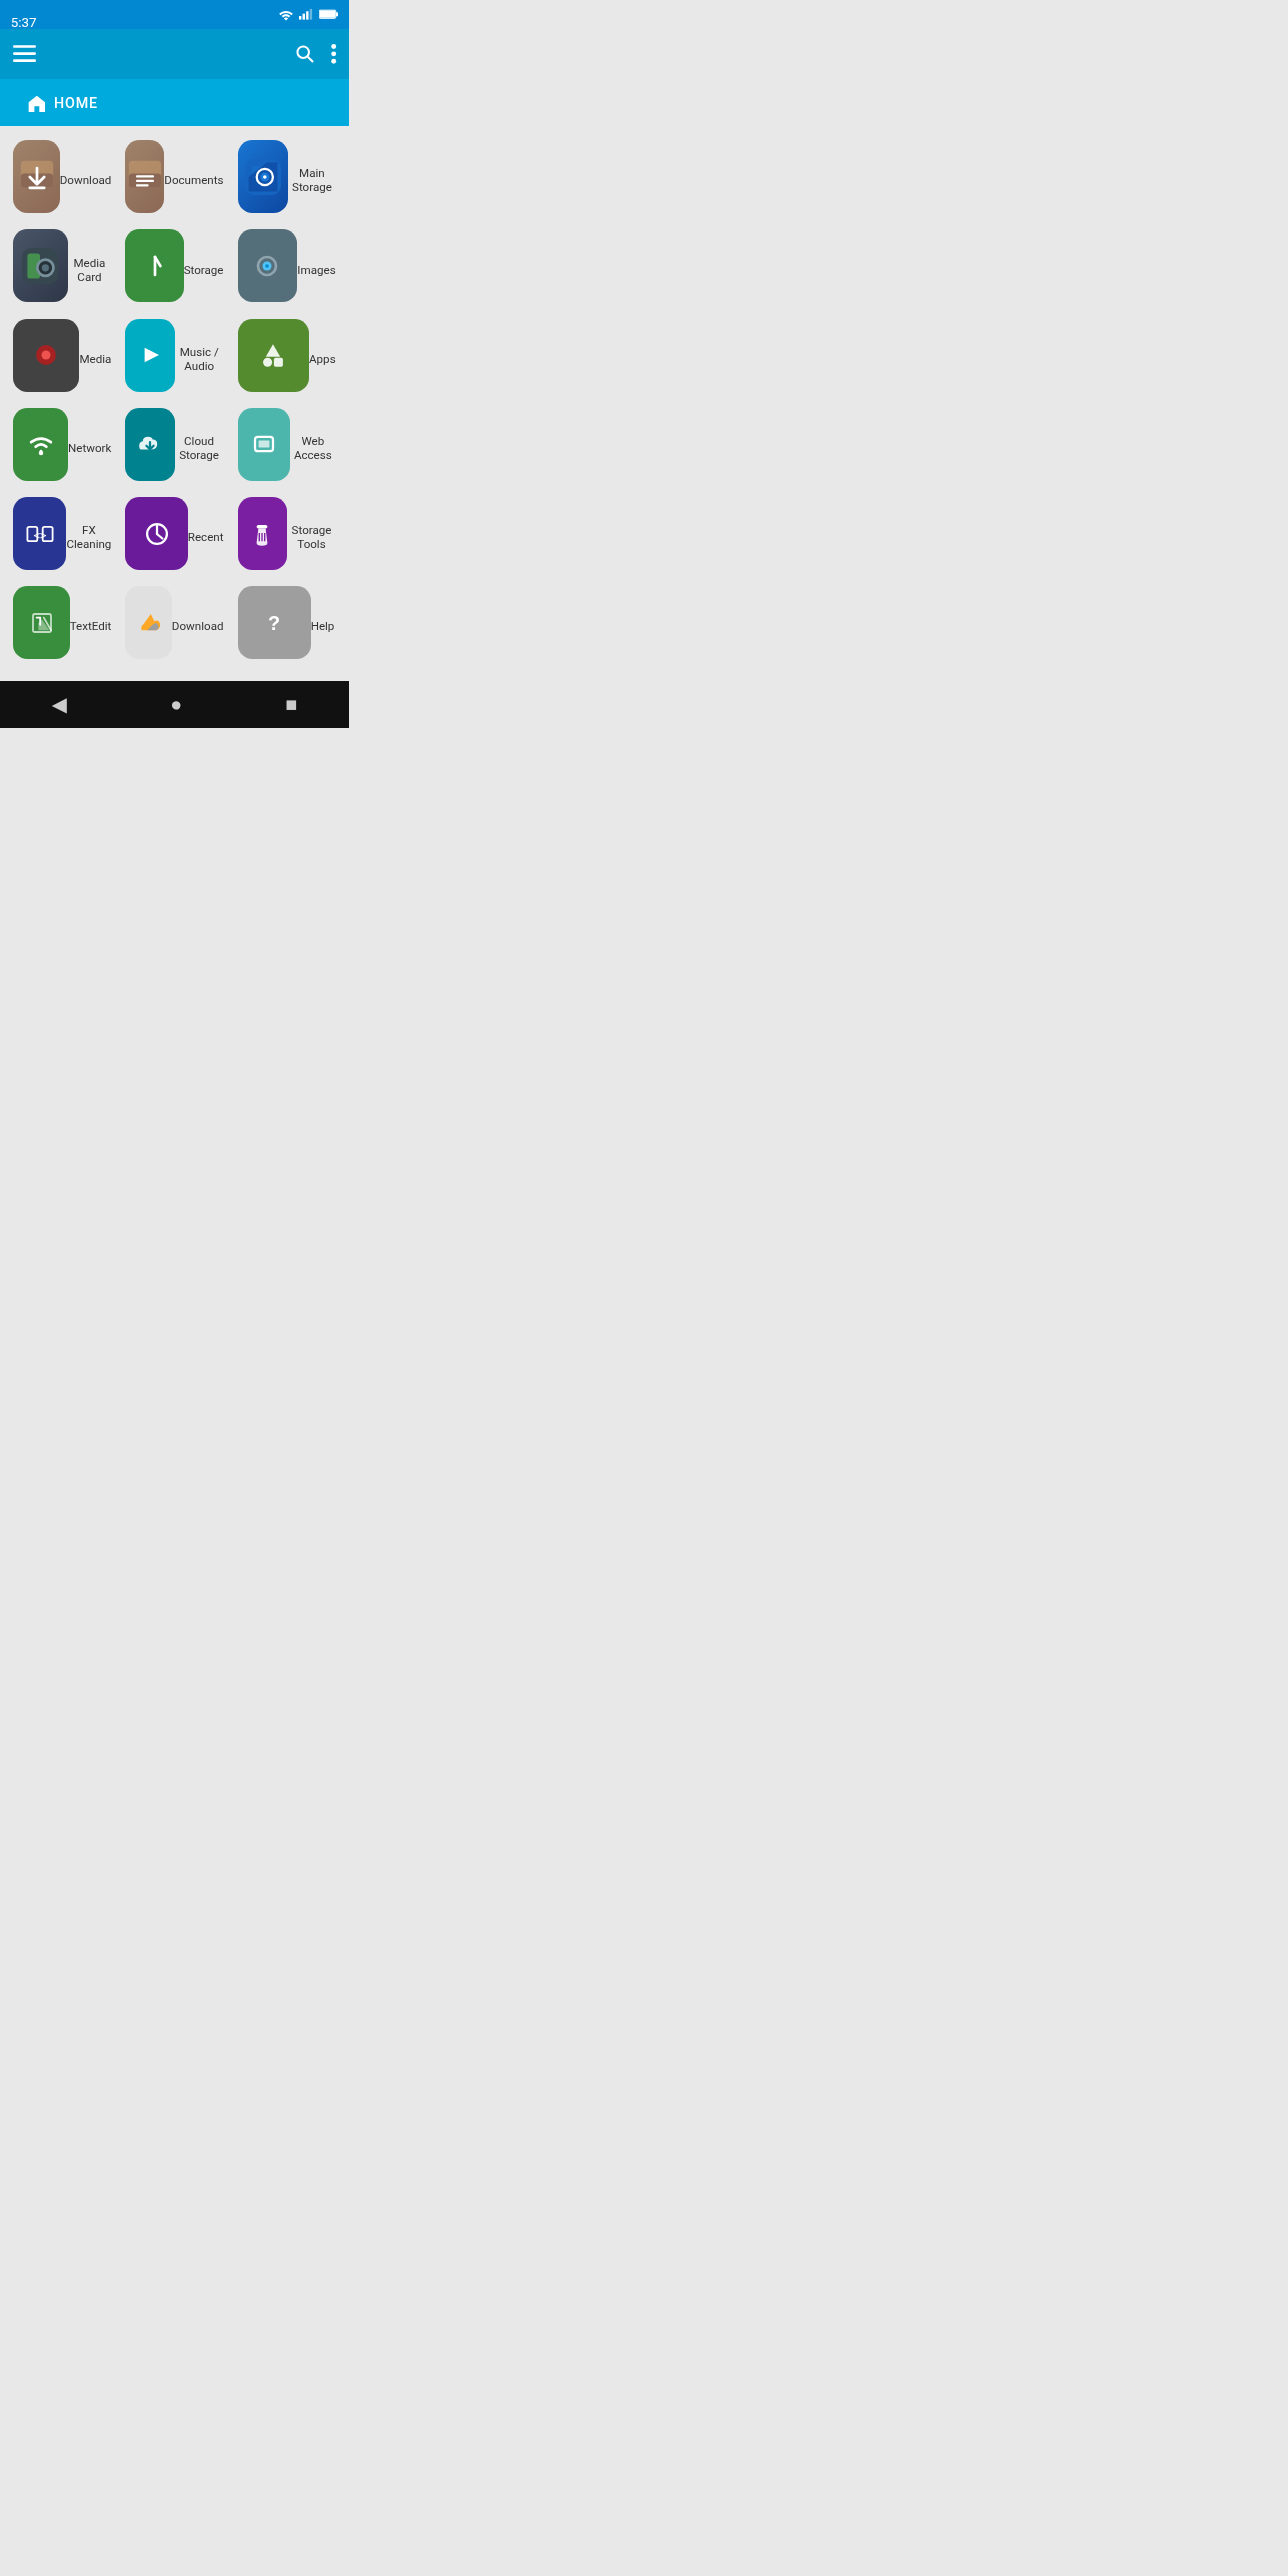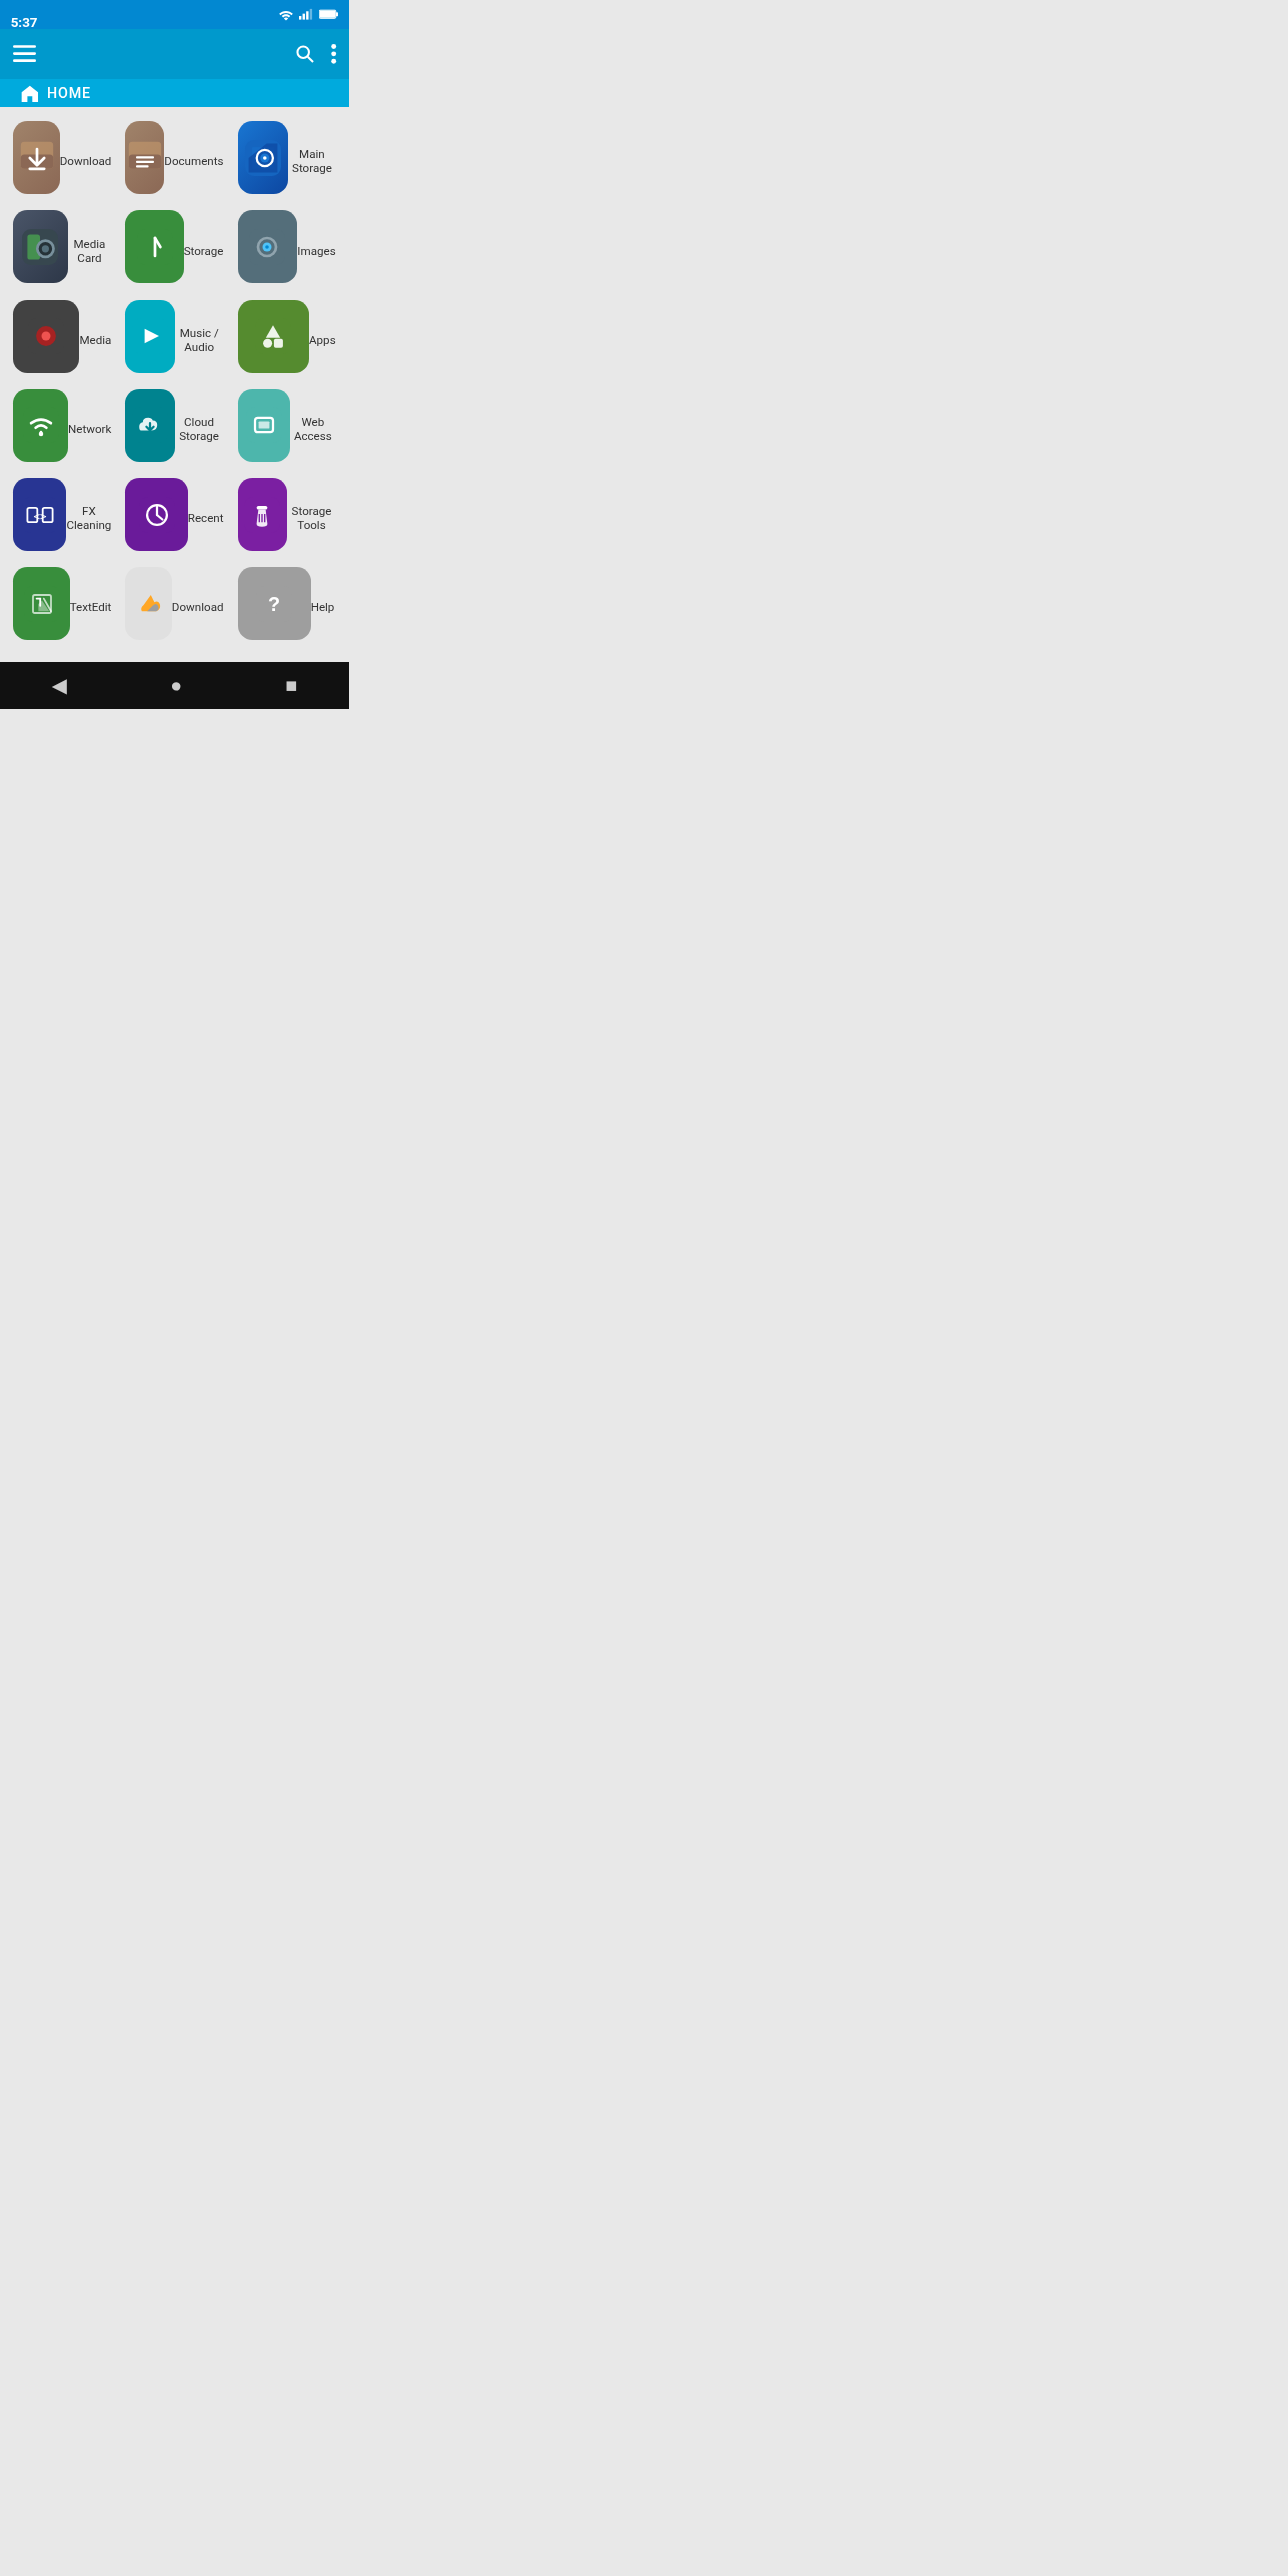--- a/index.html
+++ b/index.html
@@ -18,21 +18,21 @@
       background: #0288d1;
       color: white;
       display: flex;
       align-items: center;
       justify-content: space-between;
       padding: 5.4px 10.7px;
       height: 29px;
     }
     .status-time {
       font-size: 13.4px;
-      font-weight: bold;
+      font-weight: normal;
       margin-top: 16px;
     }
     .status-icons {
       display: flex;
       align-items: center;
       gap: 5.4px;
     }
     .status-icons svg {
       fill: white;
     }
@@ -52,22 +52,22 @@
       color: white;
       font-size: 19.7px;
       cursor: pointer;
     }
 
     
     .breadcrumb {
       background: #00aadd;
       display: flex;
       align-items: center;
-      padding: 9px 20px;
-      height: 28px;
+      padding: 9px 27px;
+      height: 47px;
     }
     .home-icon {
       color: white;
       margin-right: 7.2px;
       font-size: 18px;
     }
     .breadcrumb-label {
       color: white;
       font-size: 14.3px;
       font-weight: 500;

